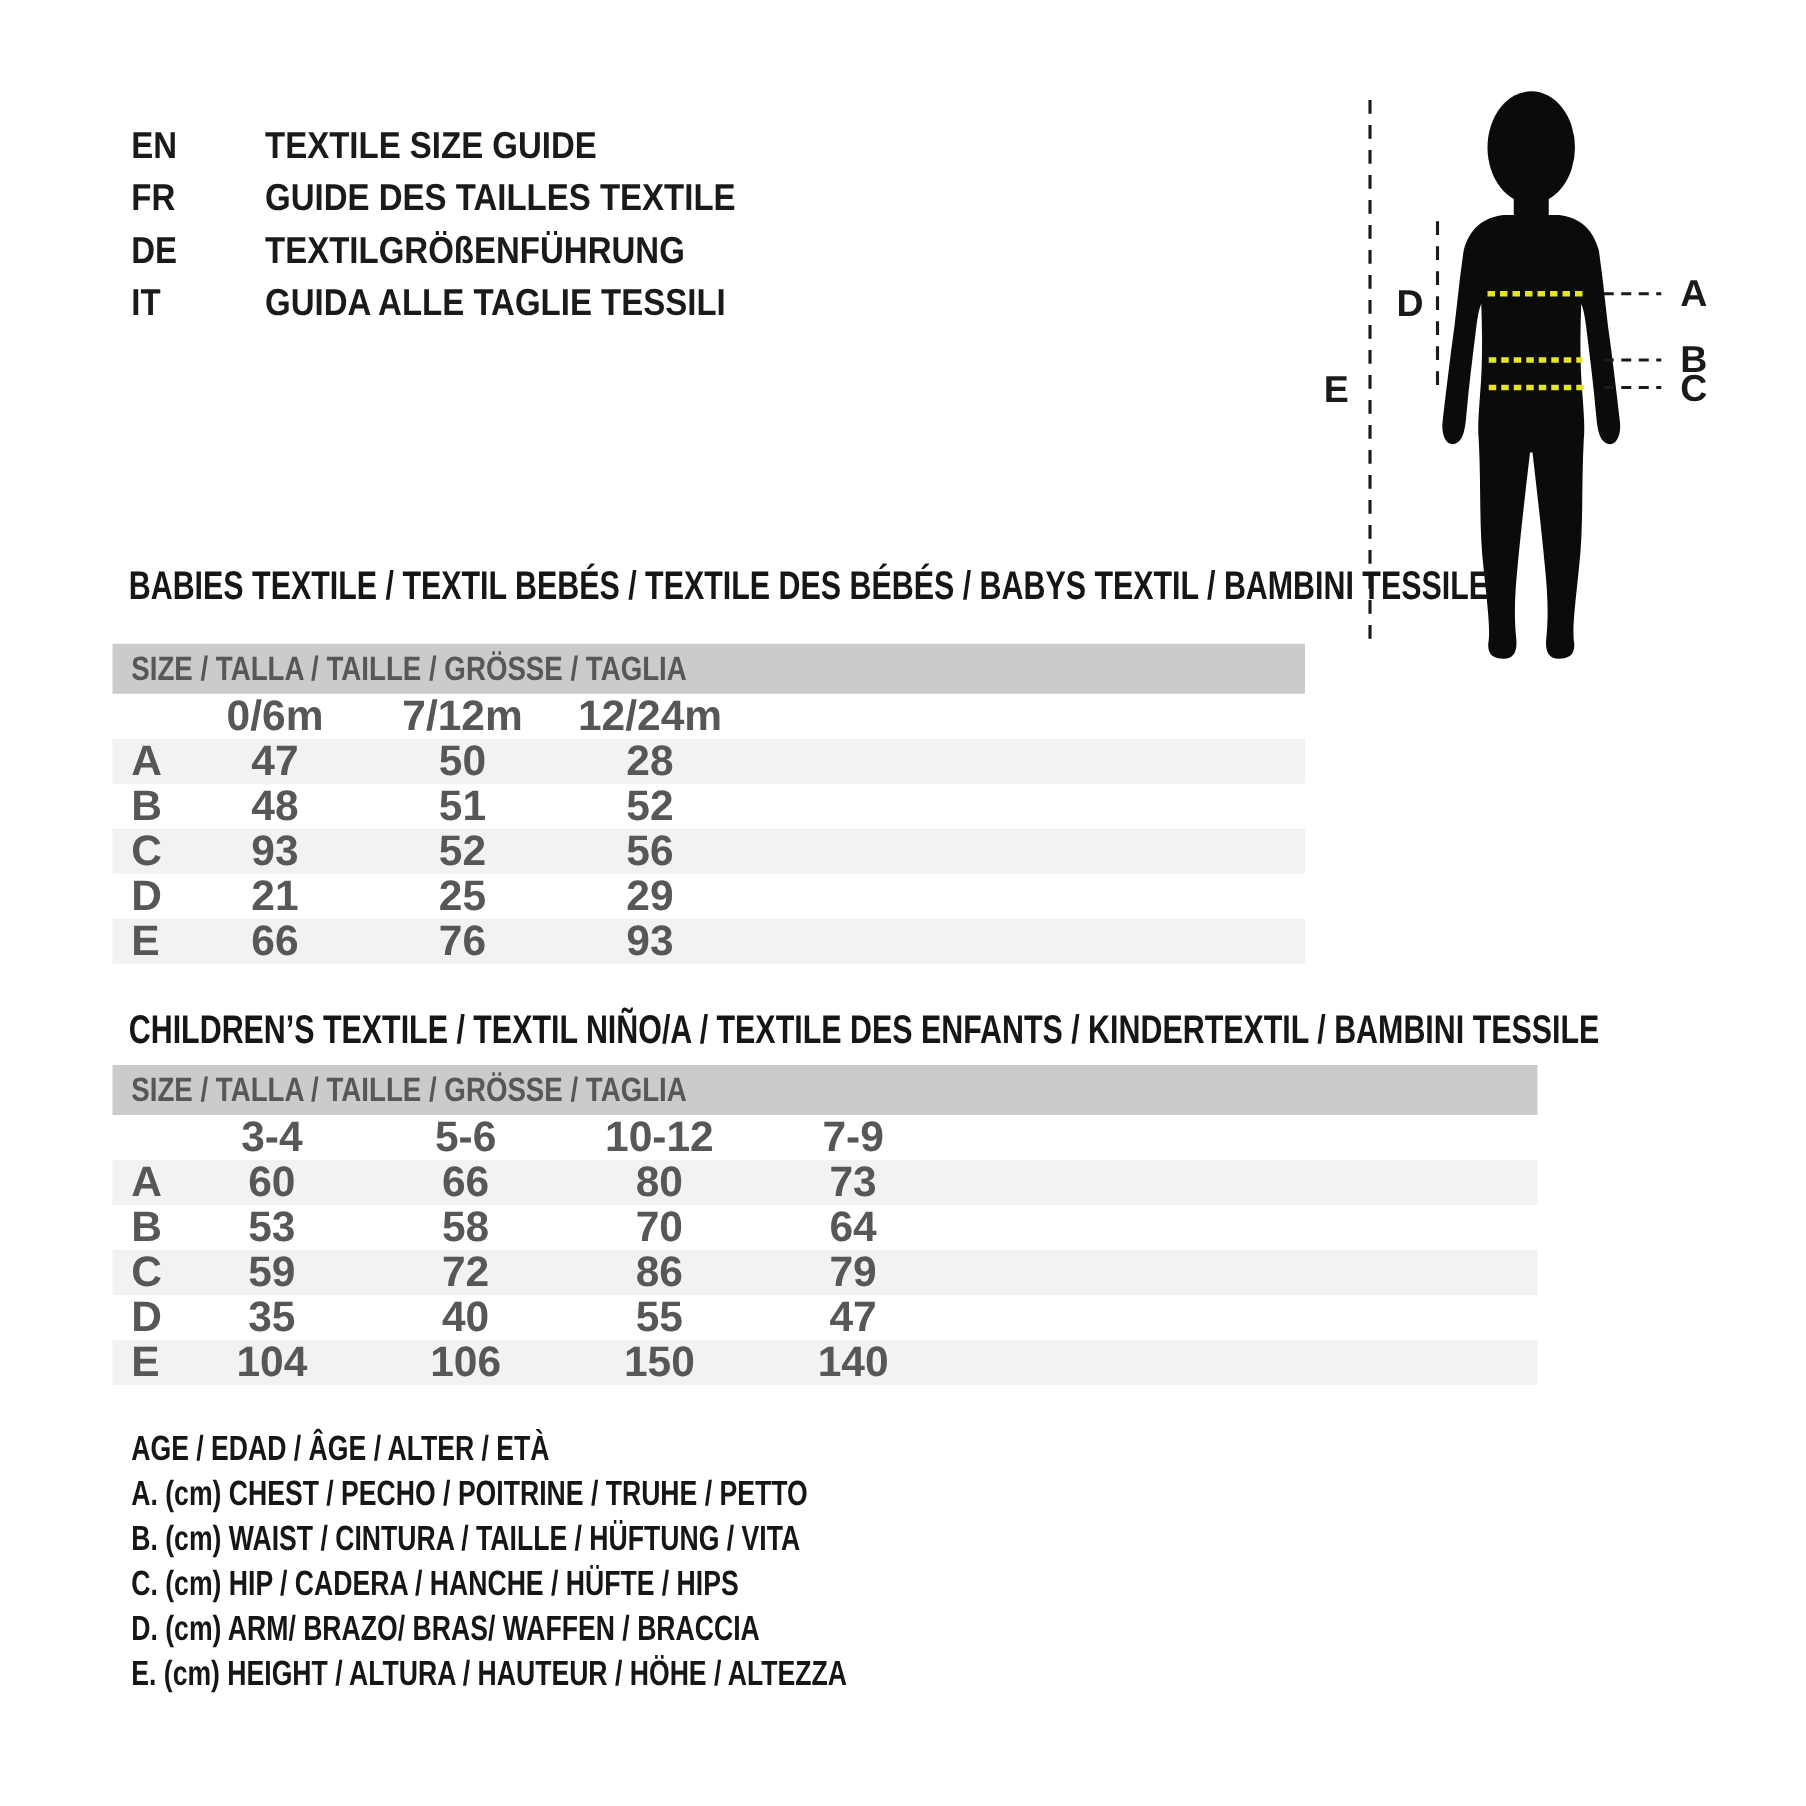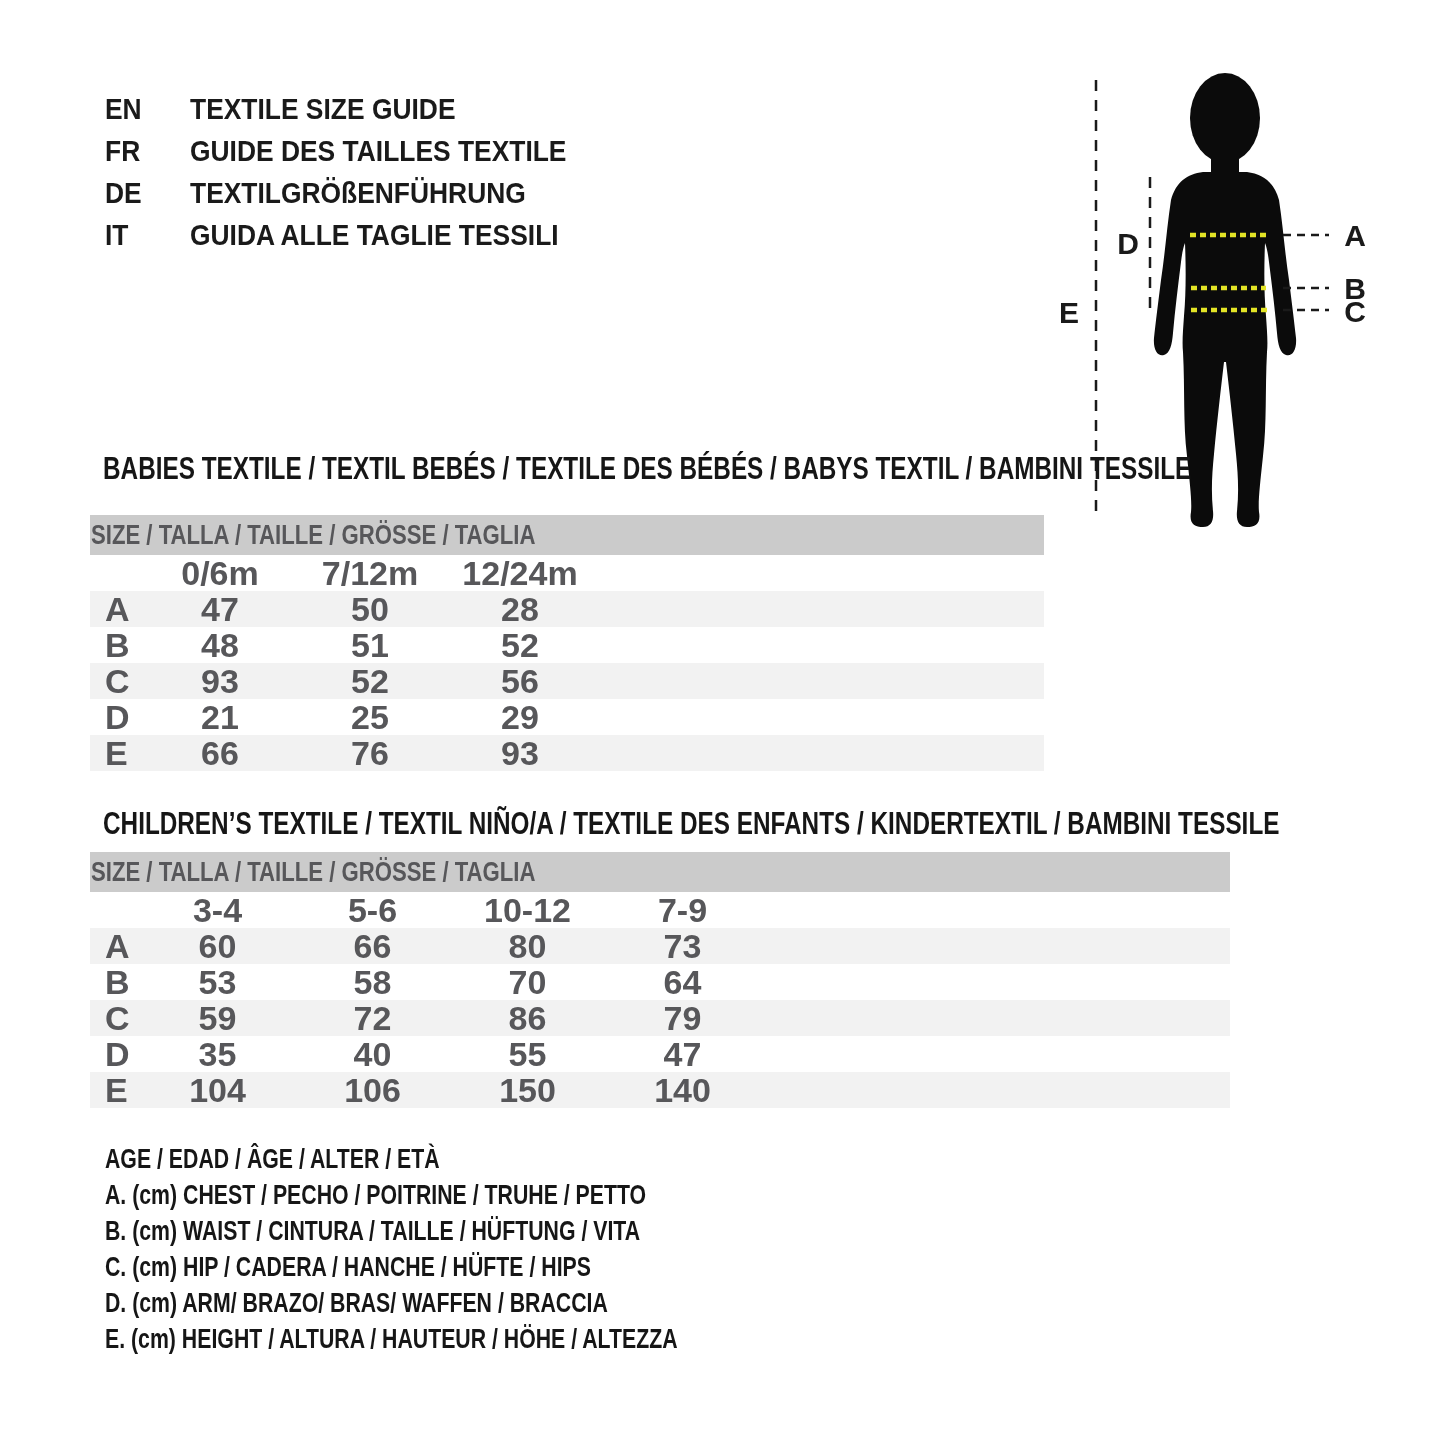--- a/index.html
+++ b/index.html
@@ -10,29 +10,29 @@
     font-family:"Liberation Sans", sans-serif;
     color:#111;
     overflow:hidden;
   }
   .cond{display:inline-block;transform:scaleX(0.76);transform-origin:0 50%;white-space:nowrap;}
   .cond-mid{display:inline-block;transform:scaleX(0.88);transform-origin:0 50%;white-space:nowrap;}
   .cond-bar{display:inline-block;transform:scaleX(0.82);transform-origin:0 50%;white-space:nowrap;}
 
   
   .lang-block{position:absolute;left:105px;top:92px;}
-  .lang-row{height:42px;display:flex;align-items:flex-start;font-size:30px;font-weight:bold;color:#1a1a1a;}
+  .lang-row{height:42px;display:flex;align-items:flex-end;font-size:30px;font-weight:bold;color:#1a1a1a;gap:22px;}
   .lang-code{width:85px;flex:0 0 85px;}
 
   
   .section-title{position:absolute;height:32px;line-height:32px;font-size:32px;font-weight:bold;color:#161616;}
 
   
   .size-table{position:absolute;left:90px;}
-  .size-bar{height:40px;display:flex;align-items:center;padding-left:1px;box-sizing:border-box;
+  .size-bar{height:40px;display:flex;align-items:center;padding-left:15px;box-sizing:border-box;
             font-size:27px;font-weight:bold;color:#57575a;}
   .trow{height:36px;display:flex;align-items:center;font-size:34px;font-weight:bold;color:#57575a;}
   .stripe{background:#f2f2f2;}
   .cell-label{padding-left:15px;box-sizing:border-box;}
   .babies .cell-label{width:55px;flex:0 0 55px;}
   .babies .cell{width:150px;flex:0 0 150px;text-align:center;}
   .children .cell-label{width:50px;flex:0 0 50px;}
   .children .cell{width:155px;flex:0 0 155px;text-align:center;}
 
   

